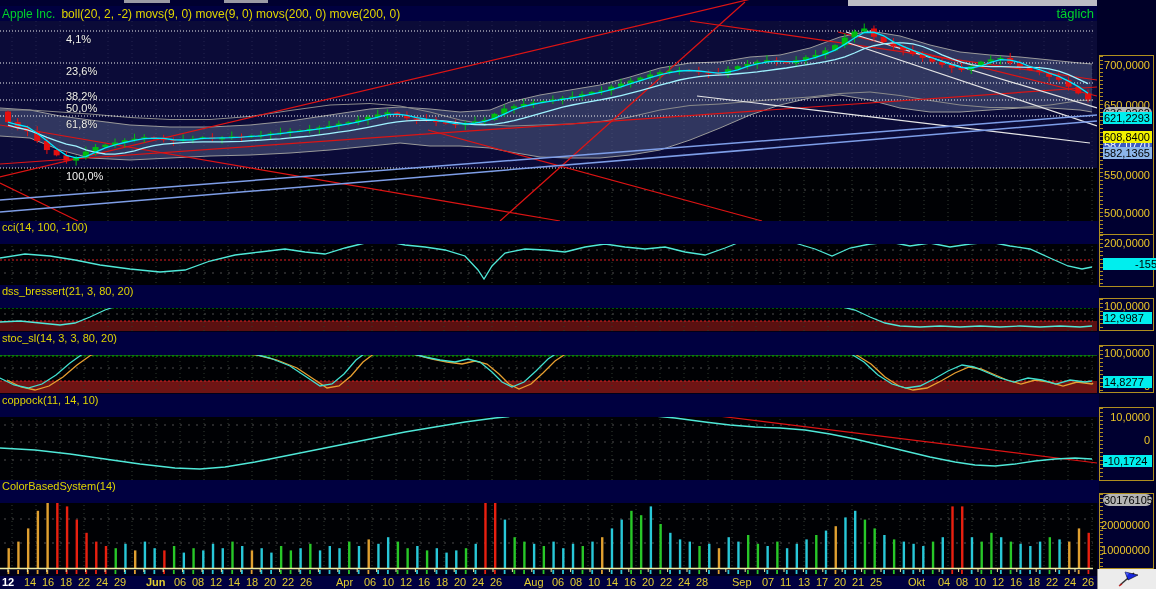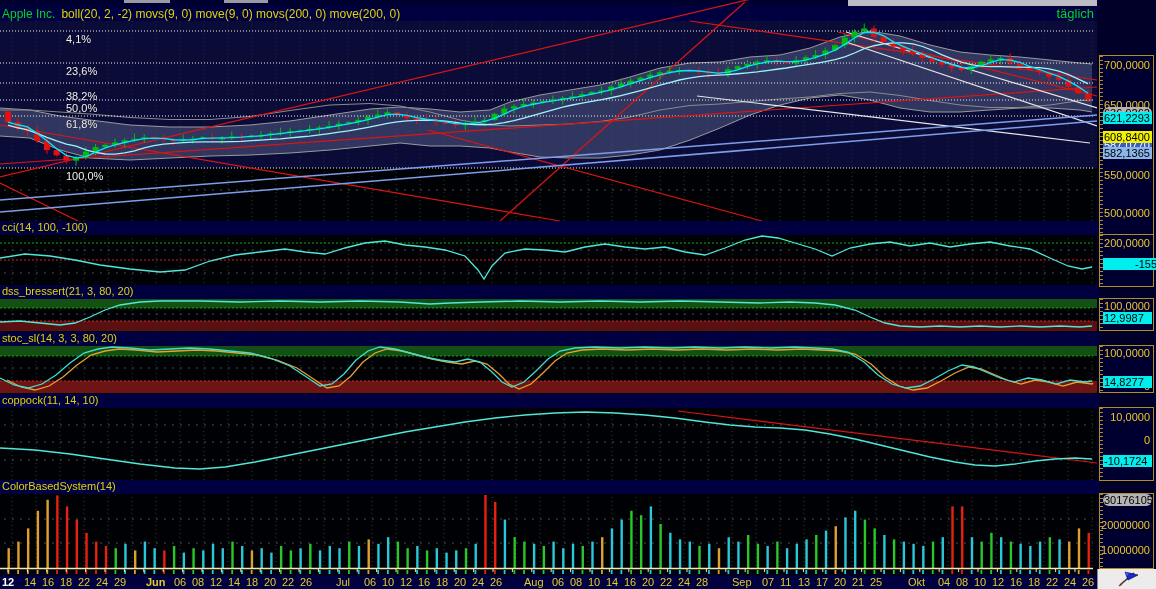--- a/index.html
+++ b/index.html
@@ -14,21 +14,21 @@
   .topstrip{left:0;top:0;width:1156px;height:6px;background:#000030;}
   .topstrip .seg{position:absolute;background:#9a9aa4;height:3px;top:0;}
   .topstrip .gray{position:absolute;left:848px;top:0;width:308px;height:6px;background:#bcbcc4;border-bottom:1px solid #6a6a74;}
   .minibtn{left:1118px;top:7px;width:32px;height:10px;background:#e8e8ec;border:1px solid #77777f;}
   
   .titlerow{left:0;top:6px;width:1156px;height:16px;background:#000040;white-space:nowrap;font-size:12px;line-height:16px;}
   .sym{color:#00d22a;padding-left:2px;}
   .params{color:#dfd400;padding-left:6px;}
   .tf{position:absolute;right:62px;top:6px;font-size:13px;line-height:16px;color:#00d22a;}
   
-  .panelabel{left:0;width:1097px;height:14px;background:#000040;color:#dfd400;font-size:11px;line-height:13px;padding-left:2px;z-index:4;}
+  .panelabel{left:0;width:1097px;height:23px;background:#000040;color:#dfd400;font-size:11px;line-height:13px;padding-left:2px;z-index:4;}
   
   .fiblabel{color:#f2f2f2;font-size:11px;z-index:5;text-shadow:0 0 1px #000;}
   .xlabels{left:0;top:576px;width:1156px;height:21px;background:#000040;z-index:4;}
   .xlab{position:absolute;top:0;font-size:11px;line-height:13px;color:#e0cc30;}
   .xlab.bold{color:#ffffff;font-weight:bold;}
   
   .scalecol{left:1097px;top:0;width:59px;height:589px;background:#000028;z-index:3;}
   .scalebox{position:absolute;left:2px;width:55px;border:1px solid #b08f1f;background:#000030;box-sizing:border-box;}
   .scalebox::before{content:"";position:absolute;left:0;top:0;bottom:0;width:3px;
      background:repeating-linear-gradient(to bottom,#b08f1f 0 1px,transparent 1px 4px);}
@@ -1013,21 +1013,21 @@
       <div class="xlab" style="left: 114px;">29</div>
       <div class="xlab" style="left: 146px; font-weight: bold;">Jun</div>
       <div class="xlab" style="left: 174px;">06</div>
       <div class="xlab" style="left: 192px;">08</div>
       <div class="xlab" style="left: 210px;">12</div>
       <div class="xlab" style="left: 228px;">14</div>
       <div class="xlab" style="left: 246px;">18</div>
       <div class="xlab" style="left: 264px;">20</div>
       <div class="xlab" style="left: 282px;">22</div>
       <div class="xlab" style="left: 300px;">26</div>
-      <div class="xlab" style="left: 336px;">Jul</div>
+      <div class="xlab" style="left: 336px;">Apr</div>
       <div class="xlab" style="left: 364px;">06</div>
       <div class="xlab" style="left: 382px;">10</div>
       <div class="xlab" style="left: 400px;">12</div>
       <div class="xlab" style="left: 418px;">16</div>
       <div class="xlab" style="left: 436px;">18</div>
       <div class="xlab" style="left: 454px;">20</div>
       <div class="xlab" style="left: 472px;">24</div>
       <div class="xlab" style="left: 490px;">26</div>
       <div class="xlab" style="left: 524px;">Aug</div>
       <div class="xlab" style="left: 552px;">06</div>

